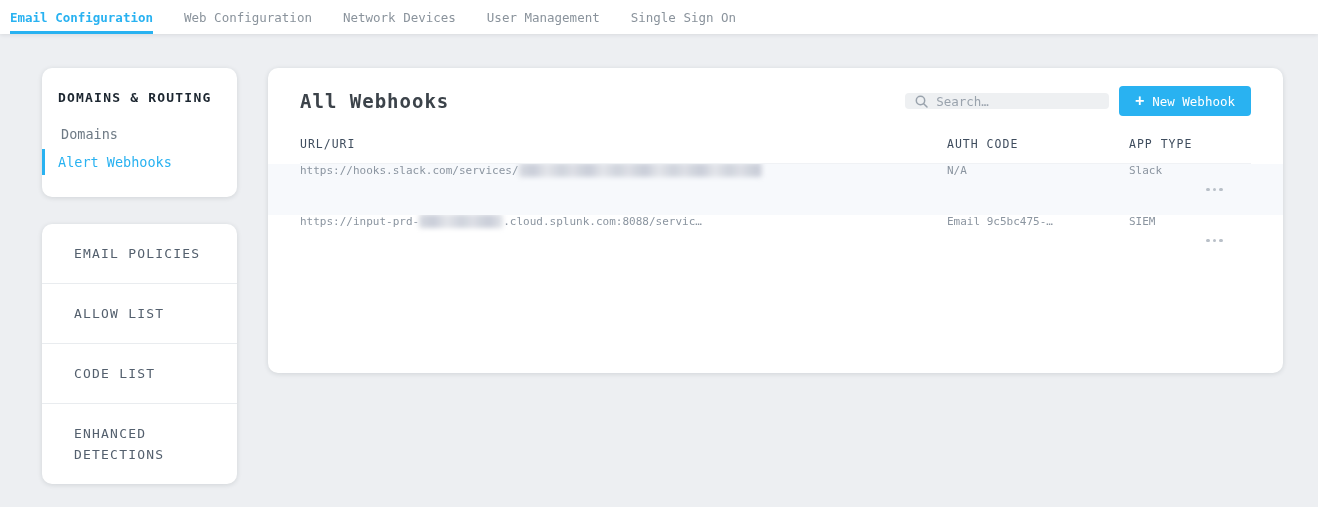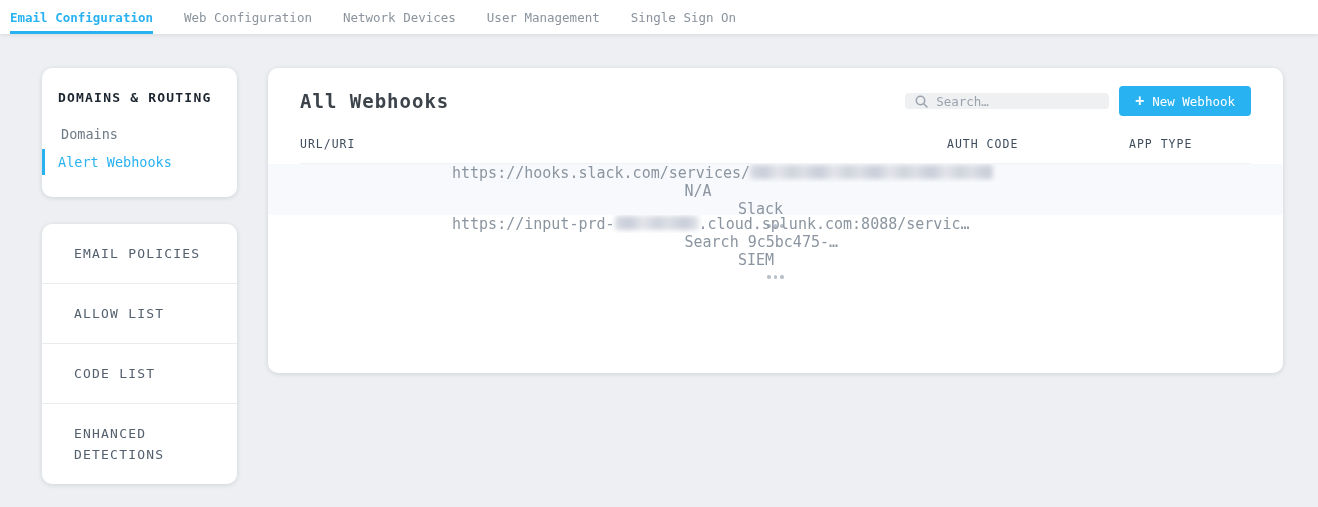--- a/index.html
+++ b/index.html
@@ -159,25 +159,23 @@
     border-bottom: 1px solid #f0f2f5;
   }
   .th {
     font-size: 11.5px;
     letter-spacing: 1px;
     color: #3f4d5e;
     white-space: nowrap;
   }
   .trow {
     display: flex;
-    align-items: center;
     height: 51px;
-    font-size: 15px;
+    font-size: 11px;
     color: #8b95a0;
-    flex-direction: column;
   }
   .trow.striped { background: #f7f9fc; margin: 0 -32px; padding: 0 32px; }
   .col-url  { width: 647px; flex: 0 0 auto; overflow: hidden; white-space: nowrap; }
   .col-auth { width: 182px; flex: 0 0 auto; white-space: nowrap; }
   .col-app  { width: 75px;  flex: 0 0 auto; white-space: nowrap; }
   .col-menu { flex: 1 1 auto; display: flex; justify-content: flex-start; }
 
   .redact {
     display: inline-block;
     height: 14px;
@@ -275,21 +273,21 @@
               <span class="dot"></span>
               <span class="dot"></span>
           </span>
         </div>
       </div>
 
       <div class="trow">
         <div class="col-url">
           <span>https://input-prd-</span><span class="redact redact-sm"></span><span>.cloud.splunk.com:8088/servic…</span>
         </div>
-        <div class="col-auth">Search 9c5bc475-…</div>
+        <div class="col-auth">Email 9c5bc475-…</div>
         <div class="col-app">SIEM</div>
         <div class="col-menu">
           <span class="dots-btn">
             <span class="dot"></span>
               <span class="dot"></span>
               <span class="dot"></span>
           </span>
         </div>
       </div>
 

